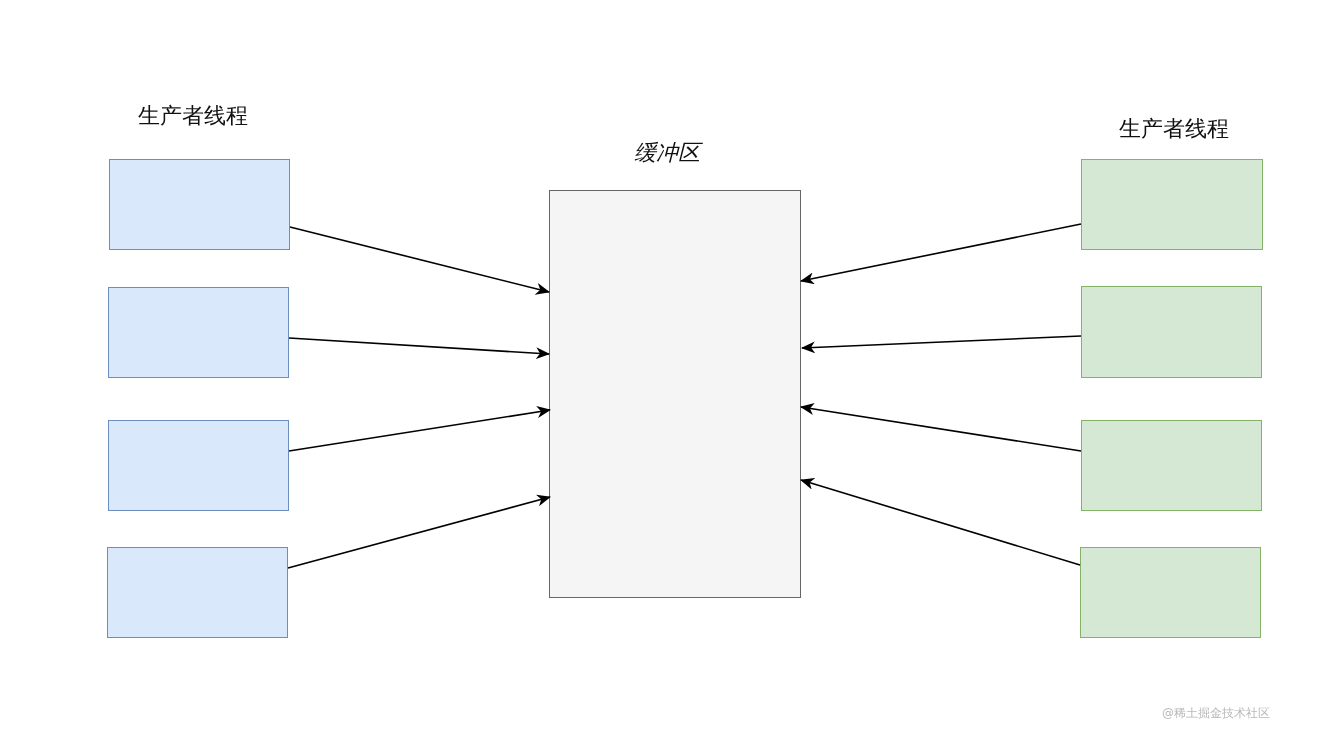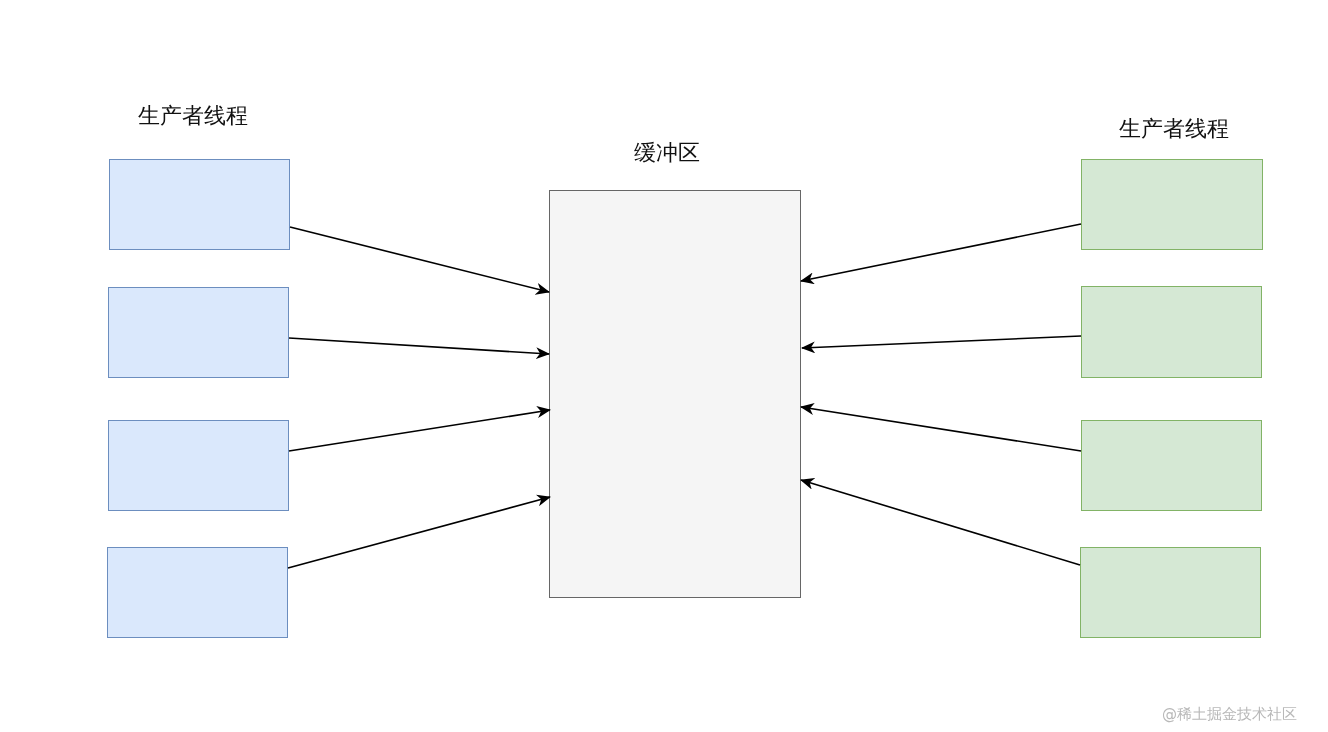--- a/index.html
+++ b/index.html
@@ -4,27 +4,27 @@
 <style>
   html, body { margin:0; padding:0; background:#ffffff; }
   body { width:1328px; height:732px; position:relative; overflow:hidden;
          font-family:"DejaVu Sans", "Liberation Sans", sans-serif; }
   .label { position:absolute; font-size:22px; color:#111; white-space:nowrap; line-height:1; }
   .box { position:absolute; box-sizing:border-box; }
   .producer { background:#dae8fc; border:1.5px solid #6c8ebf; }
   .consumer { background:#d5e8d4; border:1.5px solid #82b366; }
   .buffer { background:#f5f5f5; border:1.5px solid #666666; }
   svg.arrows { position:absolute; left:0; top:0; }
-  .watermark { position:absolute; font-size:15px; color:#b8b8b8; white-space:nowrap; }
+  .watermark { position:absolute; font-size:12px; color:#b8b8b8; white-space:nowrap; }
 </style>
 </head>
 <body>
 
 <div class="label" style="left:138px; top:105px;">生产者线程</div>
-<div class="label" style="left:634px; top:142px;">缓冲区</div>
+<div class="label" style="left:634px; top:142px;font-style:italic;">缓冲区</div>
 <div class="label" style="left:1119px; top:118px;">生产者线程</div>
 
 <div class="box producer" style="left:109px; top:159px; width:181px; height:91px;"></div>
 <div class="box producer" style="left:108px; top:287px; width:181px; height:91px;"></div>
 <div class="box producer" style="left:108px; top:420px; width:181px; height:91px;"></div>
 <div class="box producer" style="left:107px; top:547px; width:181px; height:91px;"></div>
 
 <div class="box buffer" style="left:549px; top:190px; width:252px; height:408px;"></div>
 
 <div class="box consumer" style="left:1081px; top:159px; width:182px; height:91px;"></div>

